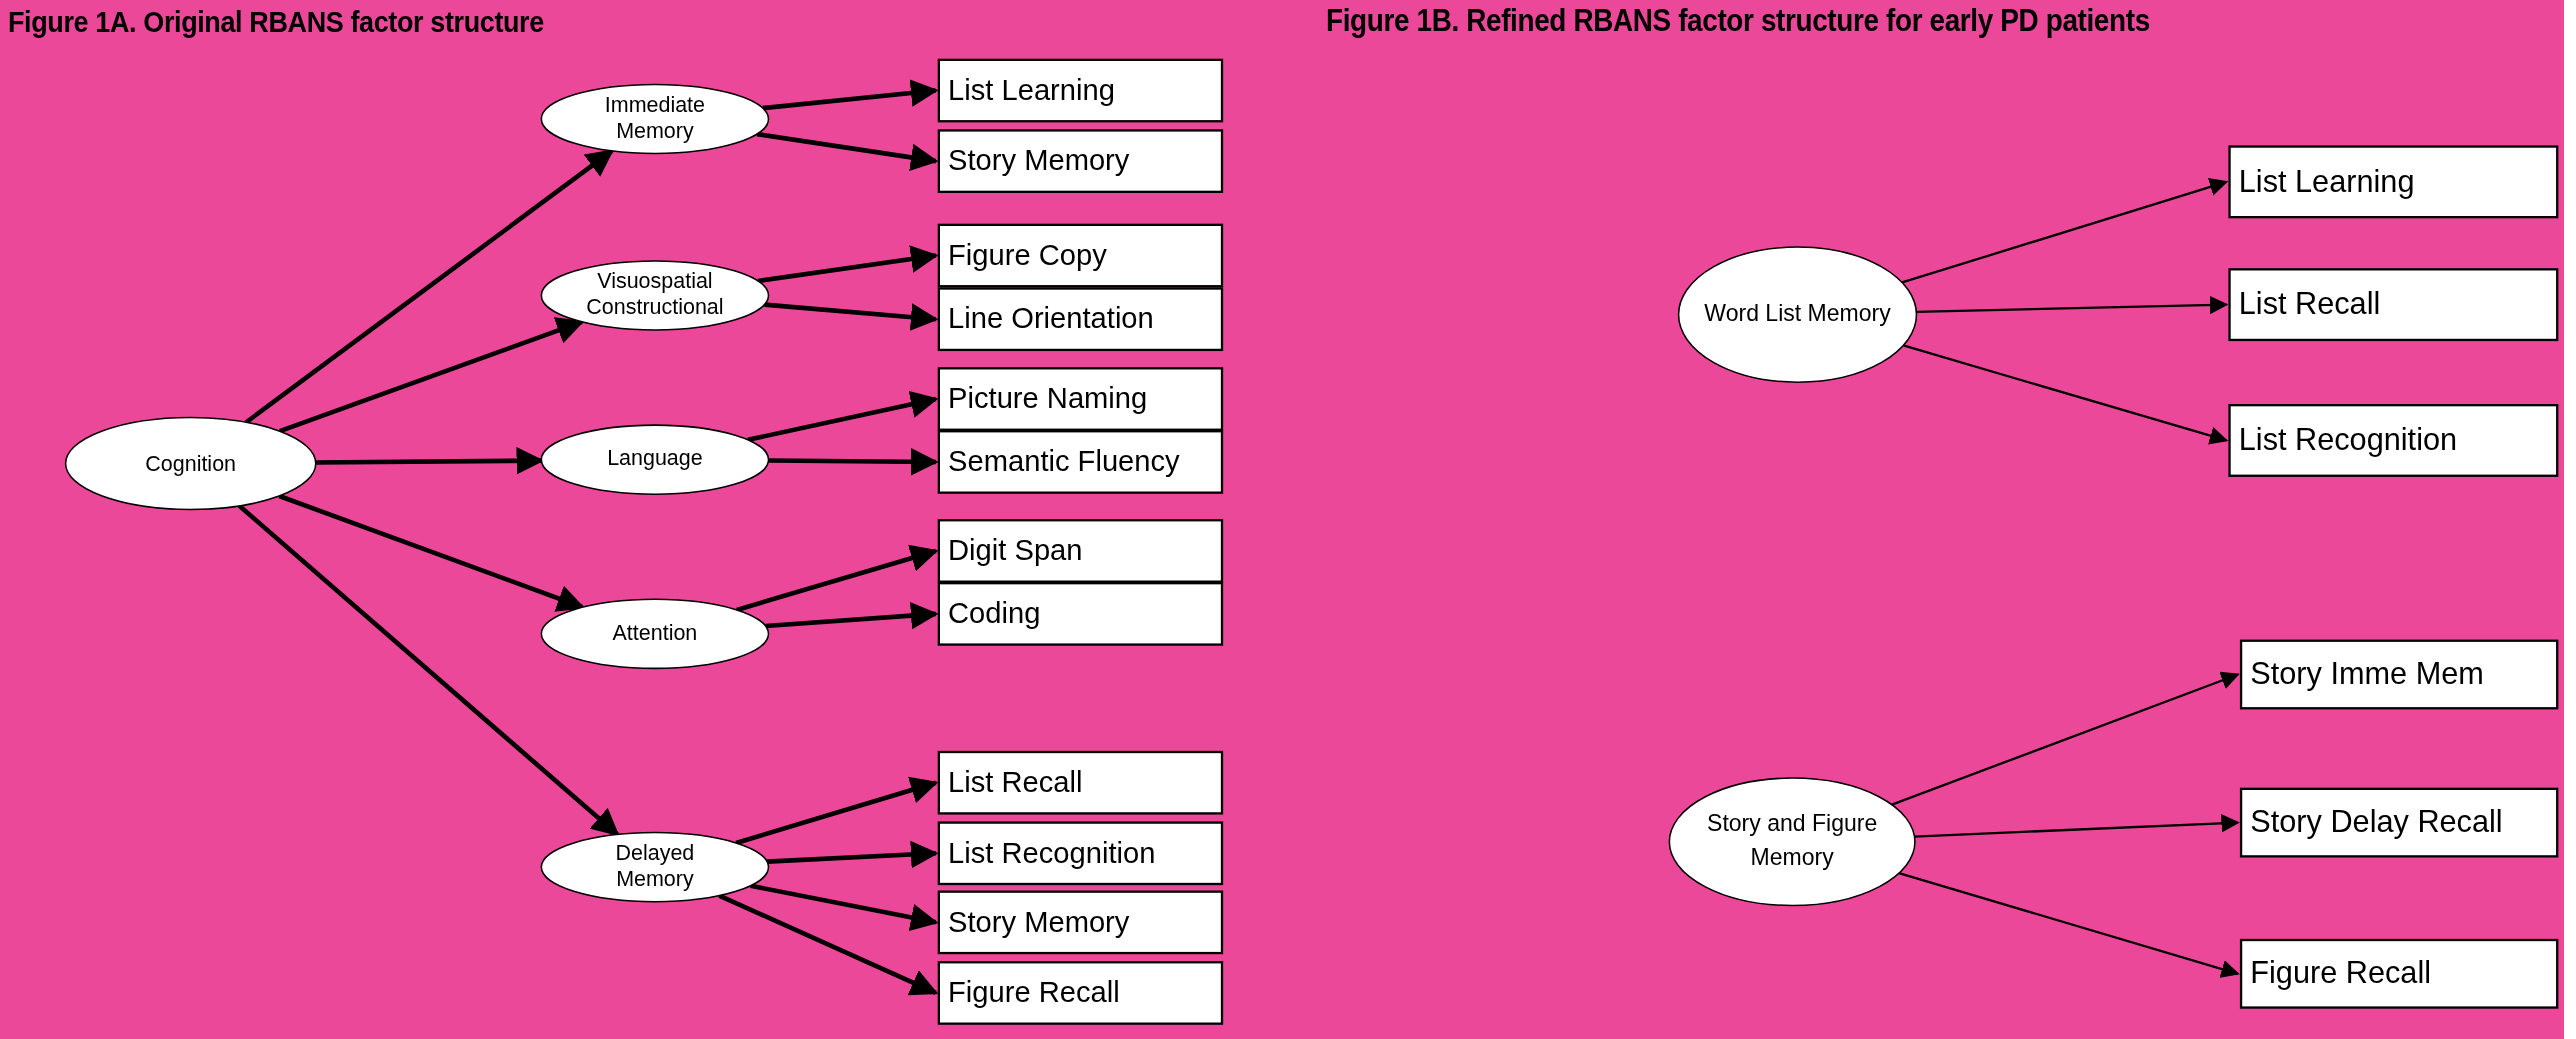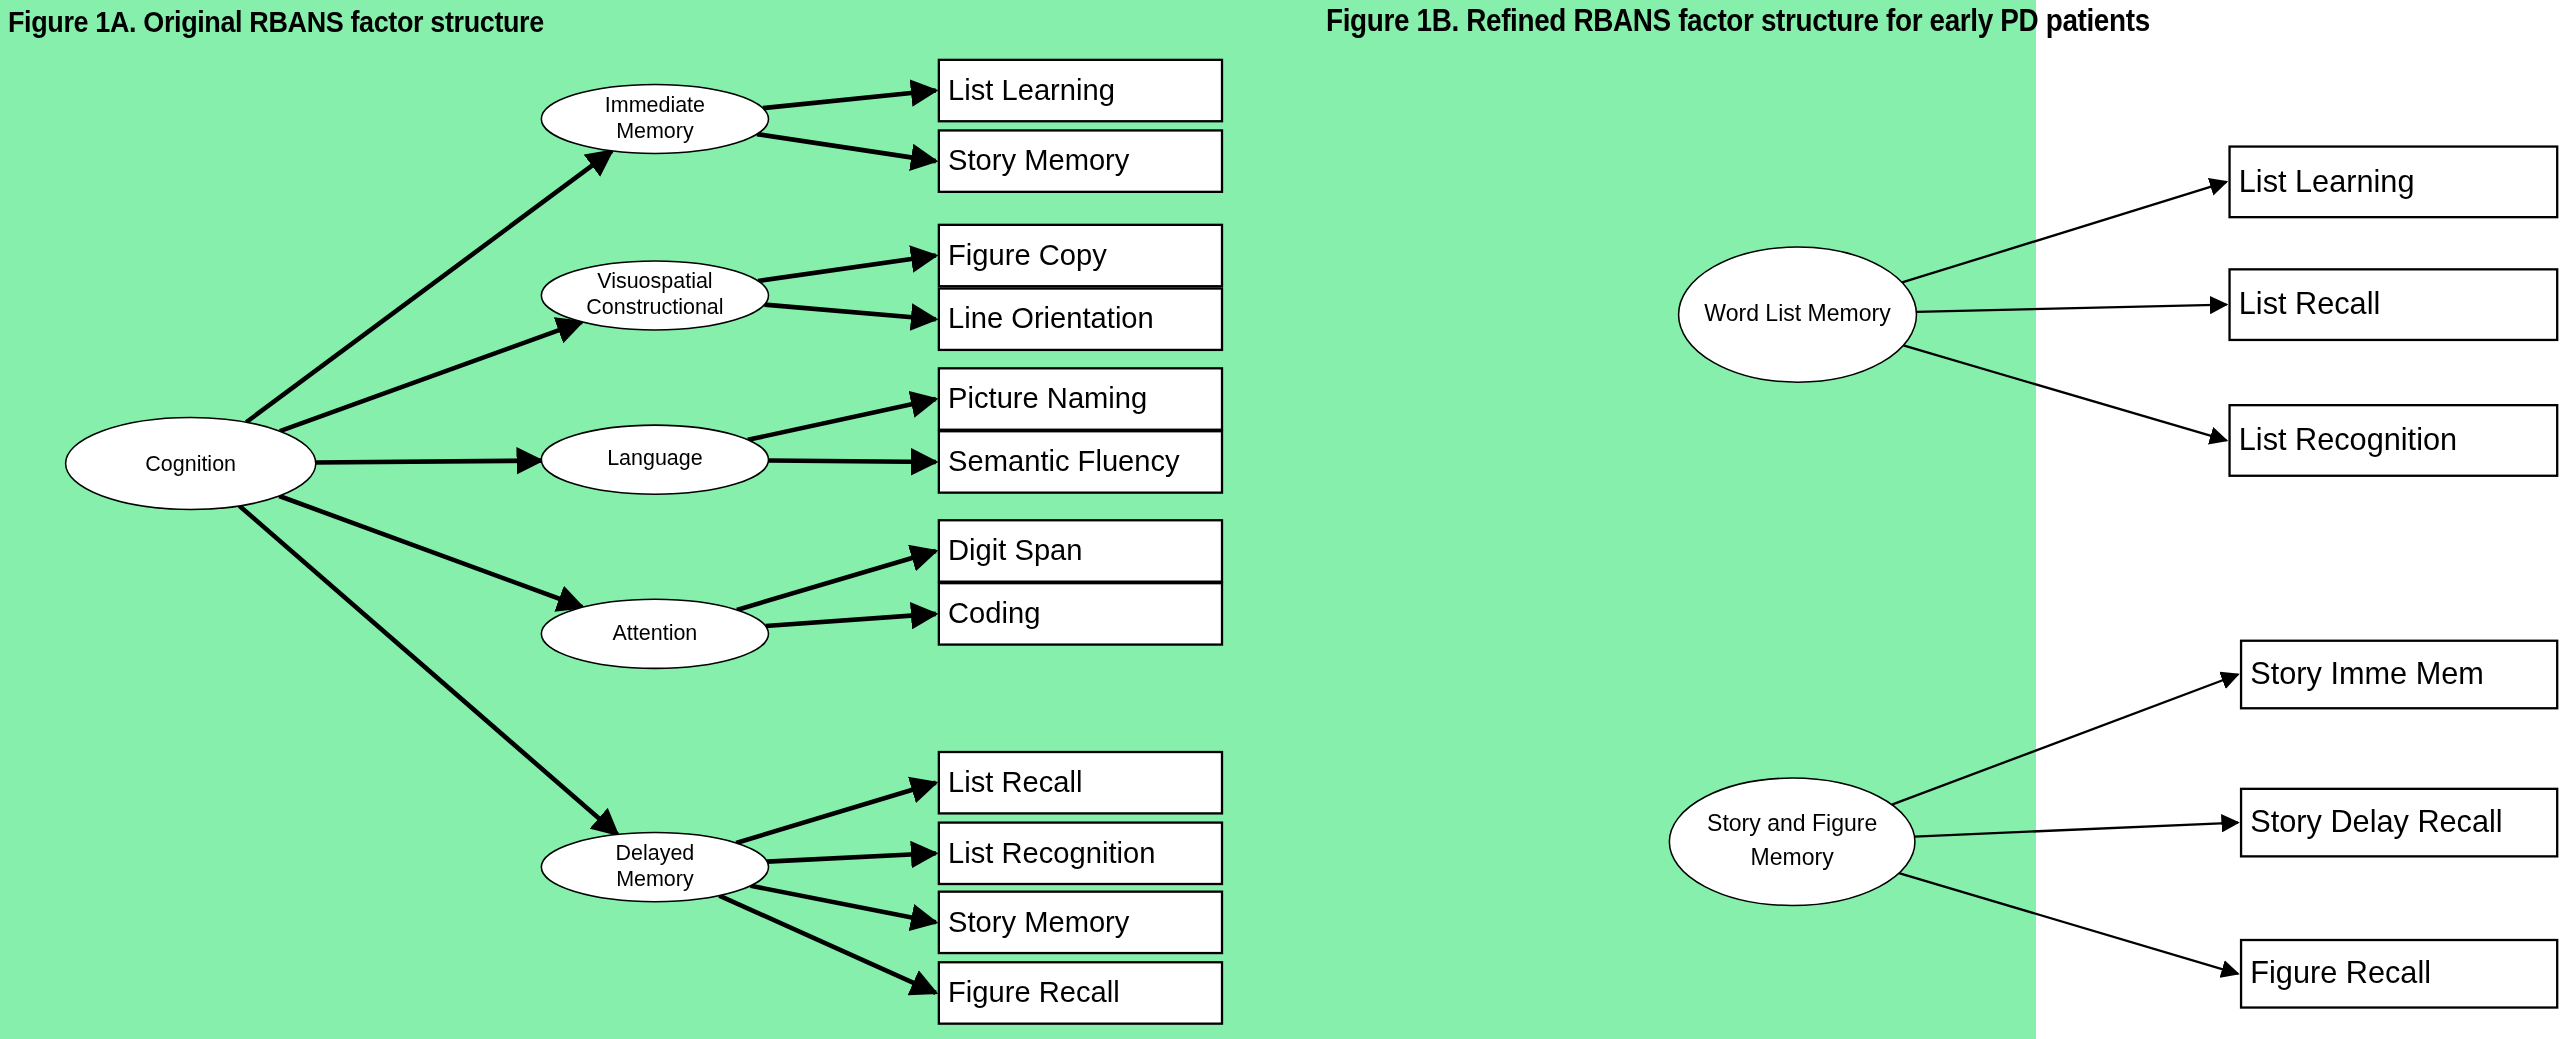--- a/index.html
+++ b/index.html
@@ -1,17 +1,17 @@
 <!DOCTYPE html>
 <html style="font-size:12.3px"><head>
 <meta charset="utf-8">
 <style>
   html,body{margin:0;padding:0;background:#ffffff;}
   body{width:2576px;height:1039px;overflow:hidden;font-family:"Liberation Sans",sans-serif;}
-  #stage{position:relative;width:2036px;height:1039px;background:#86efac;}
+  #stage{position:relative;width:2564px;height:1039px;background:#ec4899;}
   .panel-title{
     position:absolute;
     font-family:"Liberation Sans",sans-serif;
     font-weight:bold;
     color:#000;
     white-space:nowrap;
     letter-spacing:-0.4px;
   }
   #title-a{left:7.7px;top:6.1px;font-size:29px;transform:scaleX(0.93);transform-origin:left top;}
   #title-b{left:1326px;top:3.1px;font-size:31px;transform:scaleX(0.90);transform-origin:left top;}

